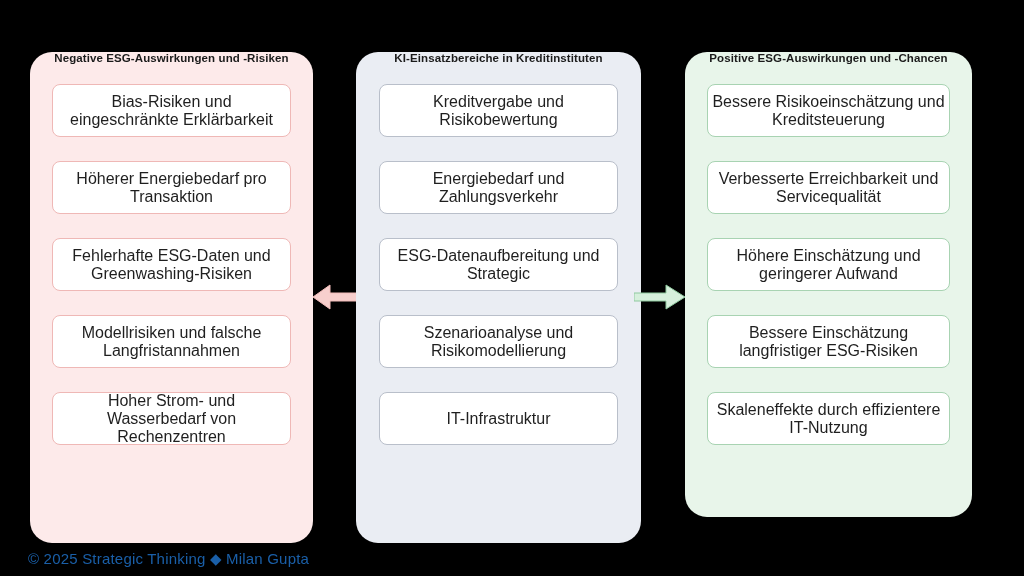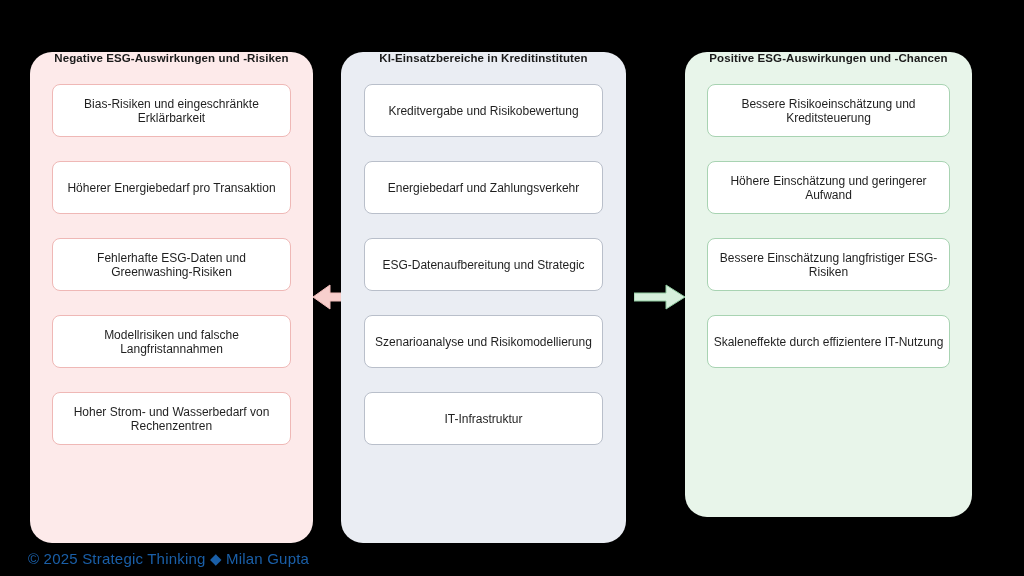--- a/index.html
+++ b/index.html
@@ -44,40 +44,40 @@
     align-items: center;
   }
   .card {
     background: #ffffff;
     border-radius: 8px;
     box-sizing: border-box;
     display: flex;
     align-items: center;
     justify-content: center;
     text-align: center;
-    font-size: 12px;
+    font-size: 16px;
     color: #1f1f1f;
     padding: 0 4px;
   }
   
   #panel-negative {
     left: 30px;
     top: 52px;
     width: 283px;
     height: 491px;
     background: #fdeaea;
   }
   #panel-negative .card {
     border: 1px solid #efb8b6;
     width: 239px;
     height: 53px;
   }
   
   #panel-ki {
-    left: 341px;
+    left: 356px;
     top: 52px;
     width: 285px;
     height: 491px;
     background: #eaedf3;
   }
   #panel-ki .card {
     border: 1px solid #b9bfca;
     width: 239px;
     height: 53px;
   }
@@ -160,20 +160,21 @@
   </div>
 
   <svg class="arrow" id="arrow-right" viewBox="0 0 54 30">
     <path d="M 0 11 L 32 11 L 32 3 L 51 15 L 32 27 L 32 19 L 0 19 Z" fill="#d6efdc" stroke="#8fca9f" stroke-width="1" stroke-linejoin="round"></path>
   </svg>
 
   <div class="panel" id="panel-positive">
     <div class="panel-title">Positive ESG-Auswirkungen und -Chancen</div>
     <div class="cards">
       <div class="card">Bessere Risikoeinschätzung und Kreditsteuerung</div>
+      <div class="card">Verbesserte Erreichbarkeit und Servicequalität</div>
       <div class="card">Höhere Einschätzung und geringerer Aufwand</div>
       <div class="card">Bessere Einschätzung langfristiger ESG-Risiken</div>
       <div class="card">Skaleneffekte durch effizientere IT-Nutzung</div>
     </div>
   </div>
 
   <div id="footer">© 2025 Strategic Thinking ◆ Milan Gupta</div>
 
 </div>
 

